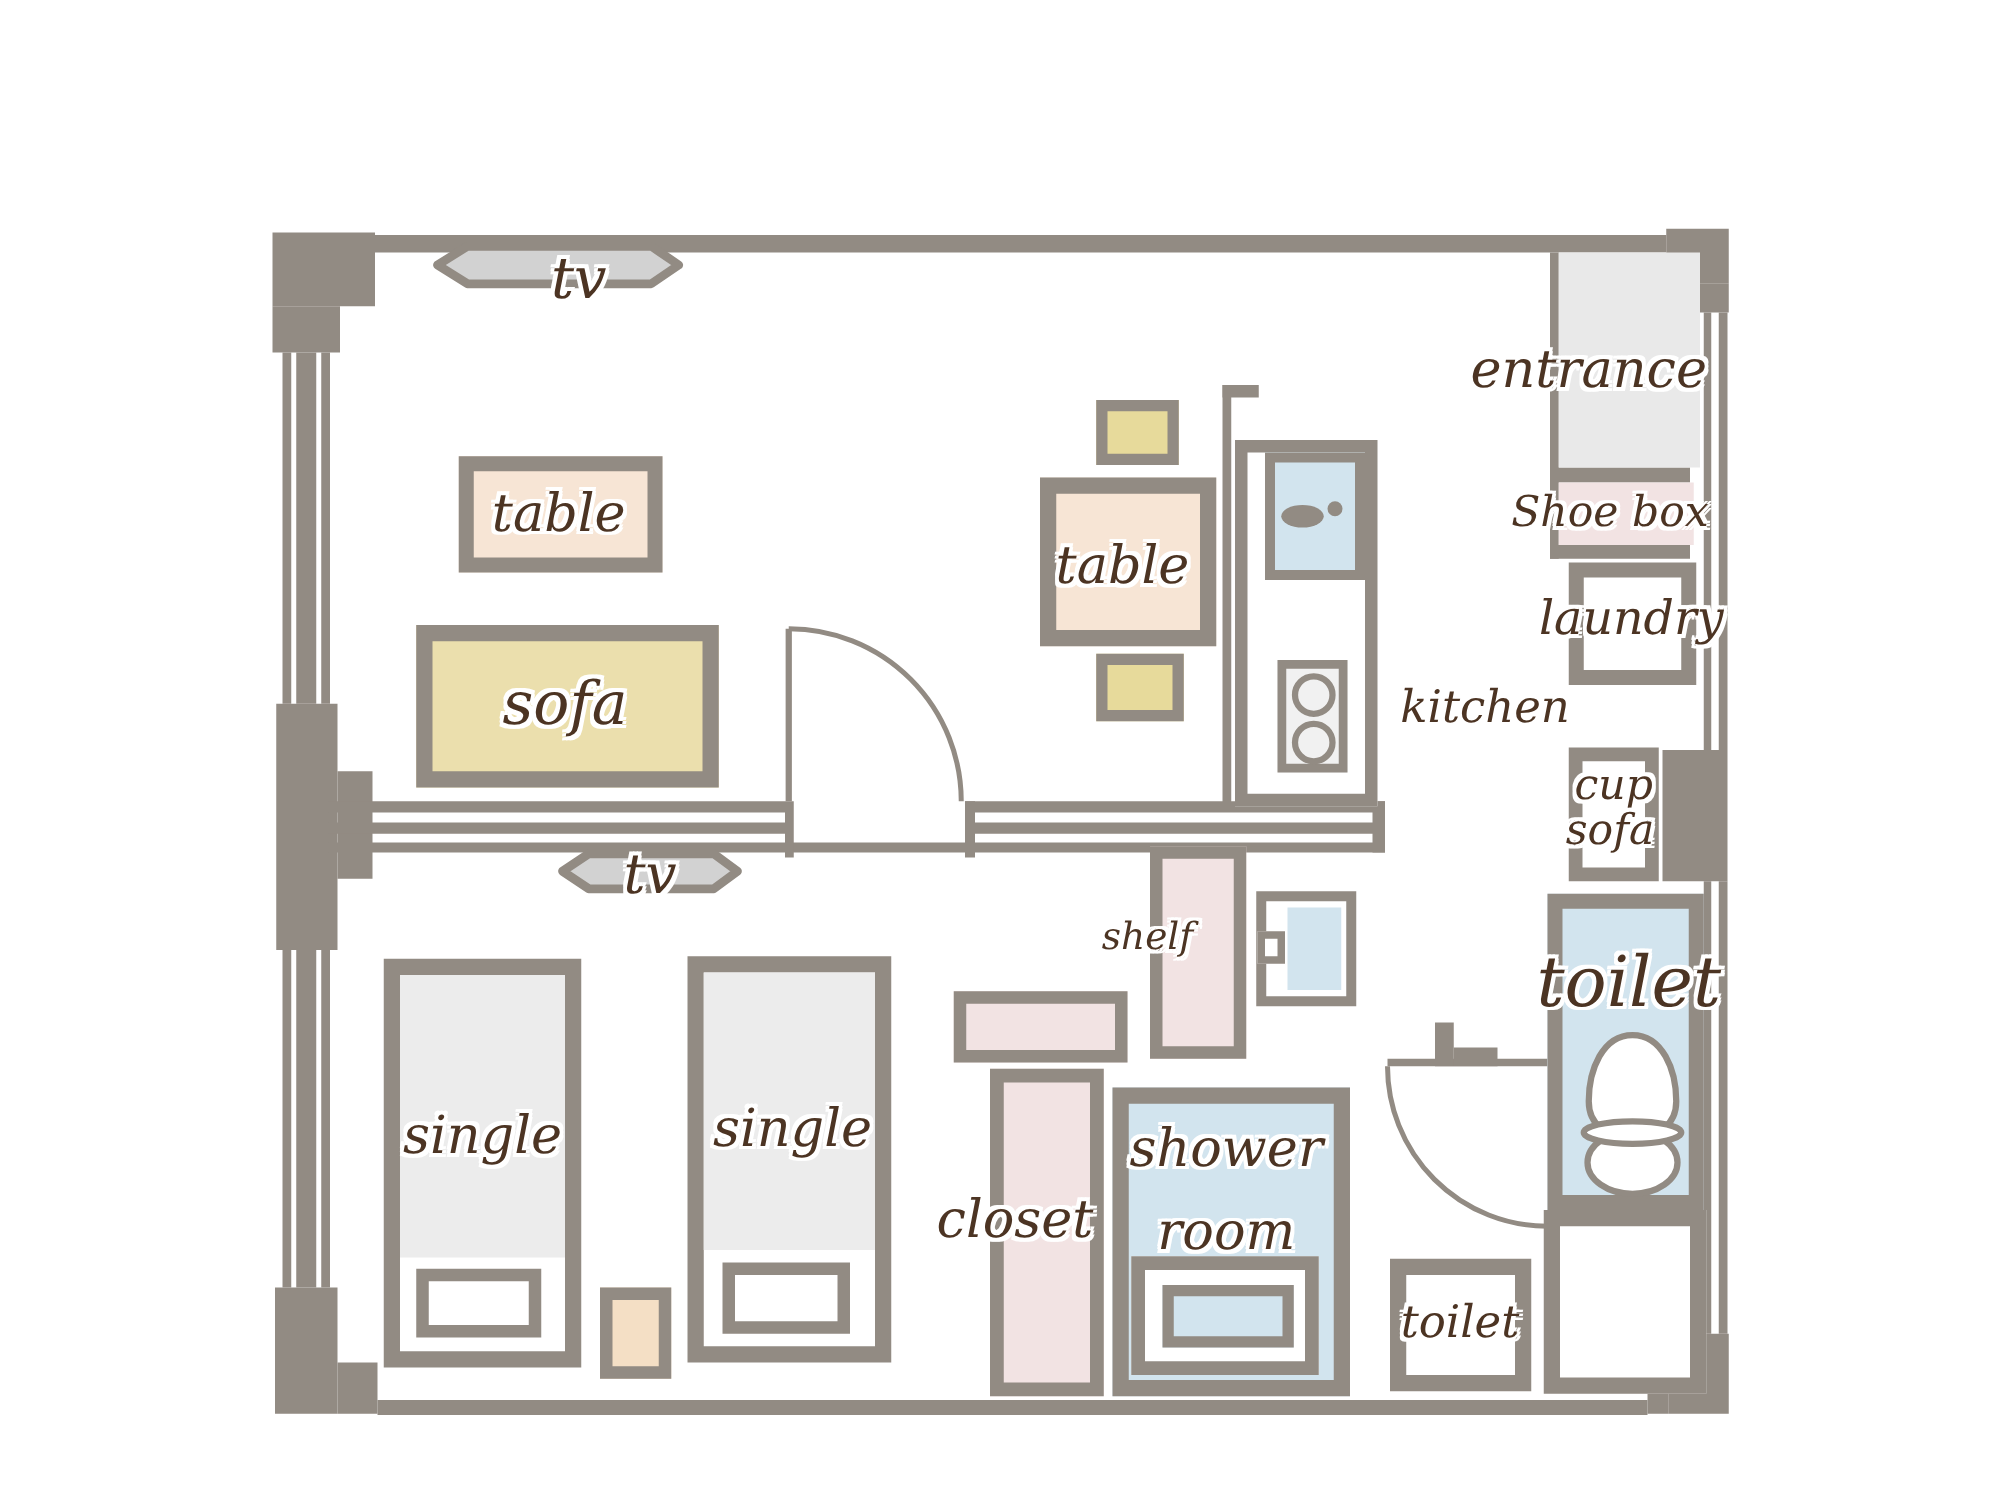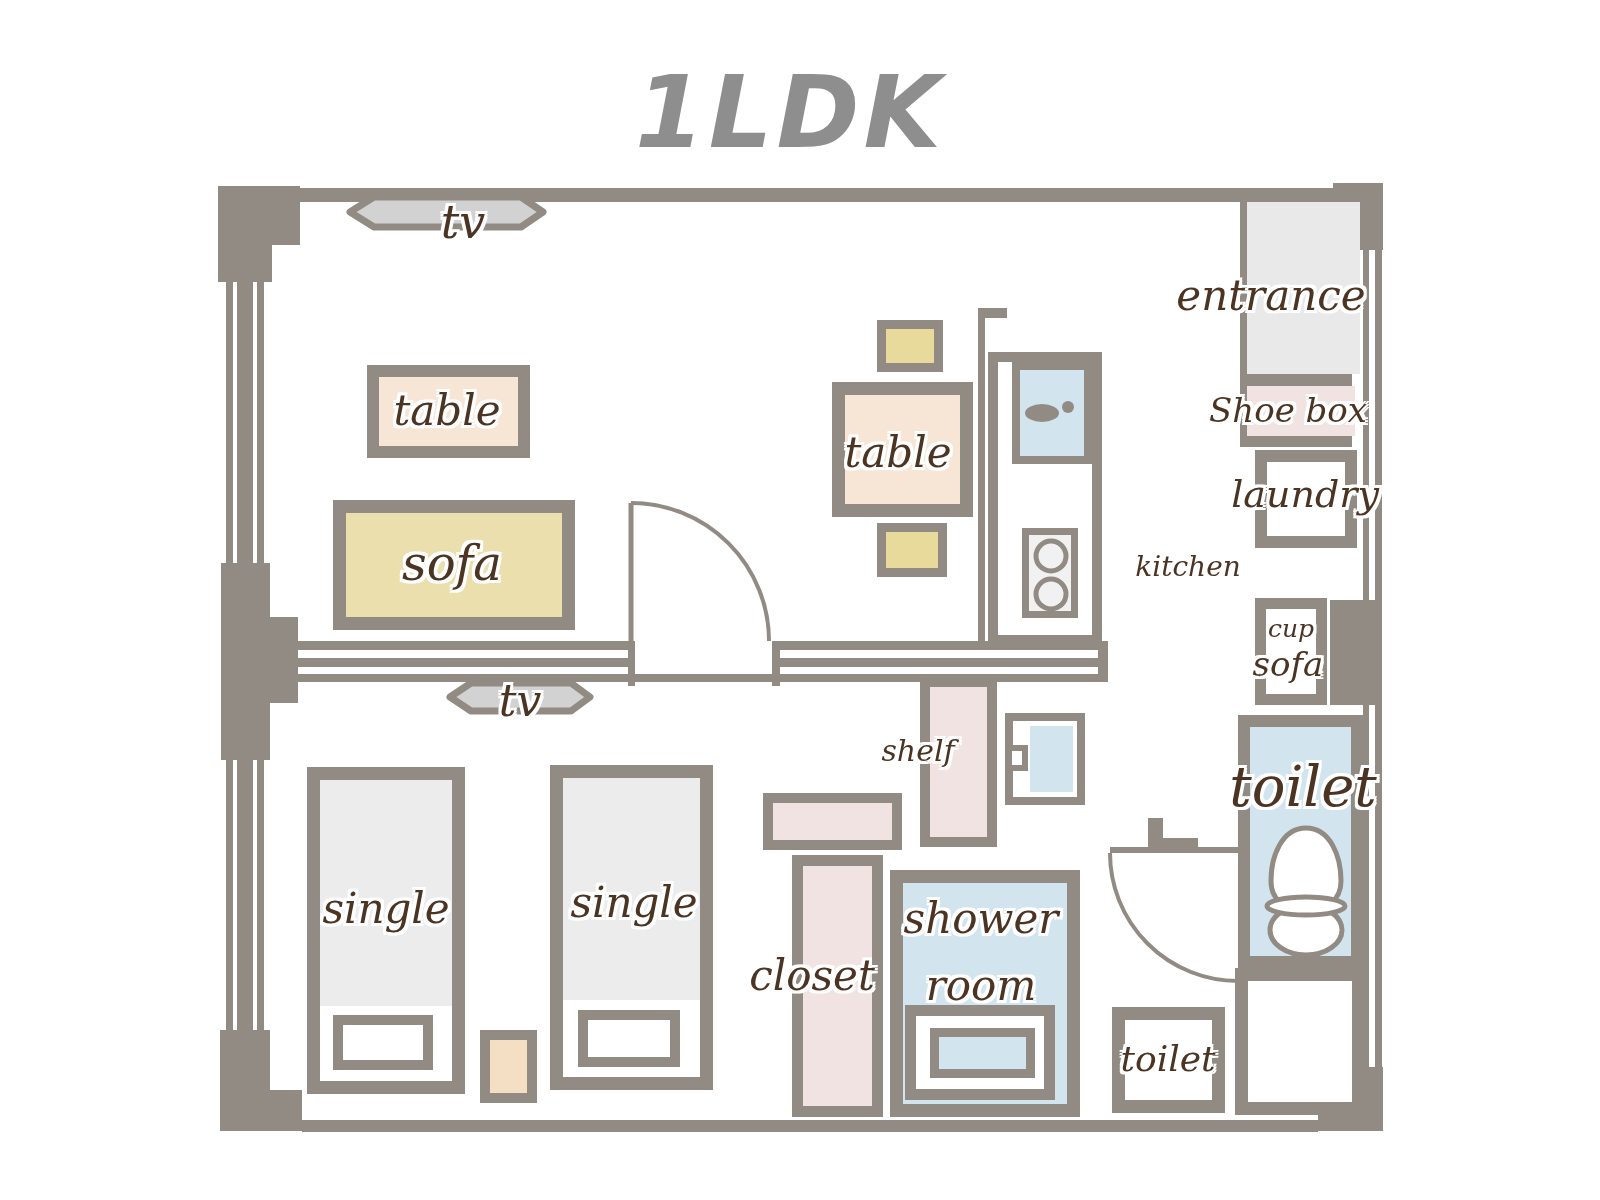--- a/index.html
+++ b/index.html
@@ -18,21 +18,20 @@
                    0 -3px 0 #fff,0 3px 0 #fff,-3px 0 0 #fff,3px 0 0 #fff;}
   .title{position:absolute;left:790px;top:112px;transform:translate(-50%,-50%);z-index:6;
          font-family:"DejaVu Sans",sans-serif;font-style:italic;font-weight:900;
          font-size:100px;letter-spacing:4px;color:var(--title_gray,#8e8e8e);white-space:nowrap;}
 </style>
 </head>
 <body>
 
 <div id="canvas">
 
-  <div class="title">1LDK</div>
 
   <div class="w" style="left:285px;top:188px;width:1048px;height:14px;"></div>
   <div class="w" style="left:302px;top:1120px;width:1016px;height:12px;"></div>
   <div class="w" style="left:218px;top:186px;width:82px;height:59px;"></div>
   <div class="w" style="left:218px;top:245px;width:54px;height:37px;"></div>
   <div class="w" style="left:220px;top:1030px;width:50px;height:101px;"></div>
   <div class="w" style="left:270px;top:1090px;width:32px;height:41px;"></div>
   <div class="w" style="left:1333px;top:183px;width:50px;height:44px;"></div>
   <div class="w" style="left:1357px;top:227px;width:26px;height:23px;"></div>
   <div class="w" style="left:1335px;top:1067px;width:48px;height:64px;"></div>
@@ -132,25 +131,25 @@
 
     <ellipse cx="1306" cy="930" rx="36" ry="25" fill="#ffffff" stroke="var(--wall)" stroke-width="5"></ellipse>
     <path d="M1306 828 C 1282 828 1271 856 1271 881 C 1271 901 1286 909 1306 909 C 1326 909 1341 901 1341 881 C 1341 856 1330 828 1306 828 Z" fill="#ffffff" stroke="var(--wall)" stroke-width="5"></path>
     <ellipse cx="1306" cy="906" rx="39" ry="9" fill="#ffffff" stroke="var(--wall)" stroke-width="5"></ellipse>
   </svg>
 
   <div class="lbl" style="left:463px;top:222px;font-size:46px;">tv</div>
   <div class="lbl" style="left:447px;top:410px;font-size:42px;">table</div>
   <div class="lbl" style="left:452px;top:563px;font-size:48px;">sofa</div>
   <div class="lbl" style="left:898px;top:452px;font-size:42px;">table</div>
-  <div class="lbl" style="left:1188px;top:566px;font-size:28px;">kitchen</div>
+  <div class="lbl" style="left:1188px;top:566px;font-size:36px;">kitchen</div>
   <div class="lbl" style="left:1271px;top:295px;font-size:42px;">entrance</div>
   <div class="lbl" style="left:1288px;top:410px;font-size:34px;">Shoe box</div>
   <div class="lbl" style="left:1305px;top:494px;font-size:38px;">laundry</div>
-  <div class="lbl" style="left:1291px;top:628px;font-size:25px;">cup</div>
+  <div class="lbl" style="left:1291px;top:628px;font-size:34px;">cup</div>
   <div class="lbl" style="left:1288px;top:664px;font-size:34px;">sofa</div>
   <div class="lbl" style="left:1303px;top:786px;font-size:56px;">toilet</div>
   <div class="lbl" style="left:918px;top:750px;font-size:30px;">shelf</div>
   <div class="lbl" style="left:812px;top:975px;font-size:42px;">closet</div>
   <div class="lbl" style="left:981px;top:918px;font-size:42px;">shower</div>
   <div class="lbl" style="left:981px;top:985px;font-size:42px;">room</div>
   <div class="lbl" style="left:1168px;top:1058px;font-size:36px;">toilet</div>
   <div class="lbl" style="left:386px;top:908px;font-size:42px;">single</div>
   <div class="lbl" style="left:634px;top:902px;font-size:42px;">single</div>
   <div class="lbl" style="left:520px;top:700px;font-size:44px;">tv</div>

